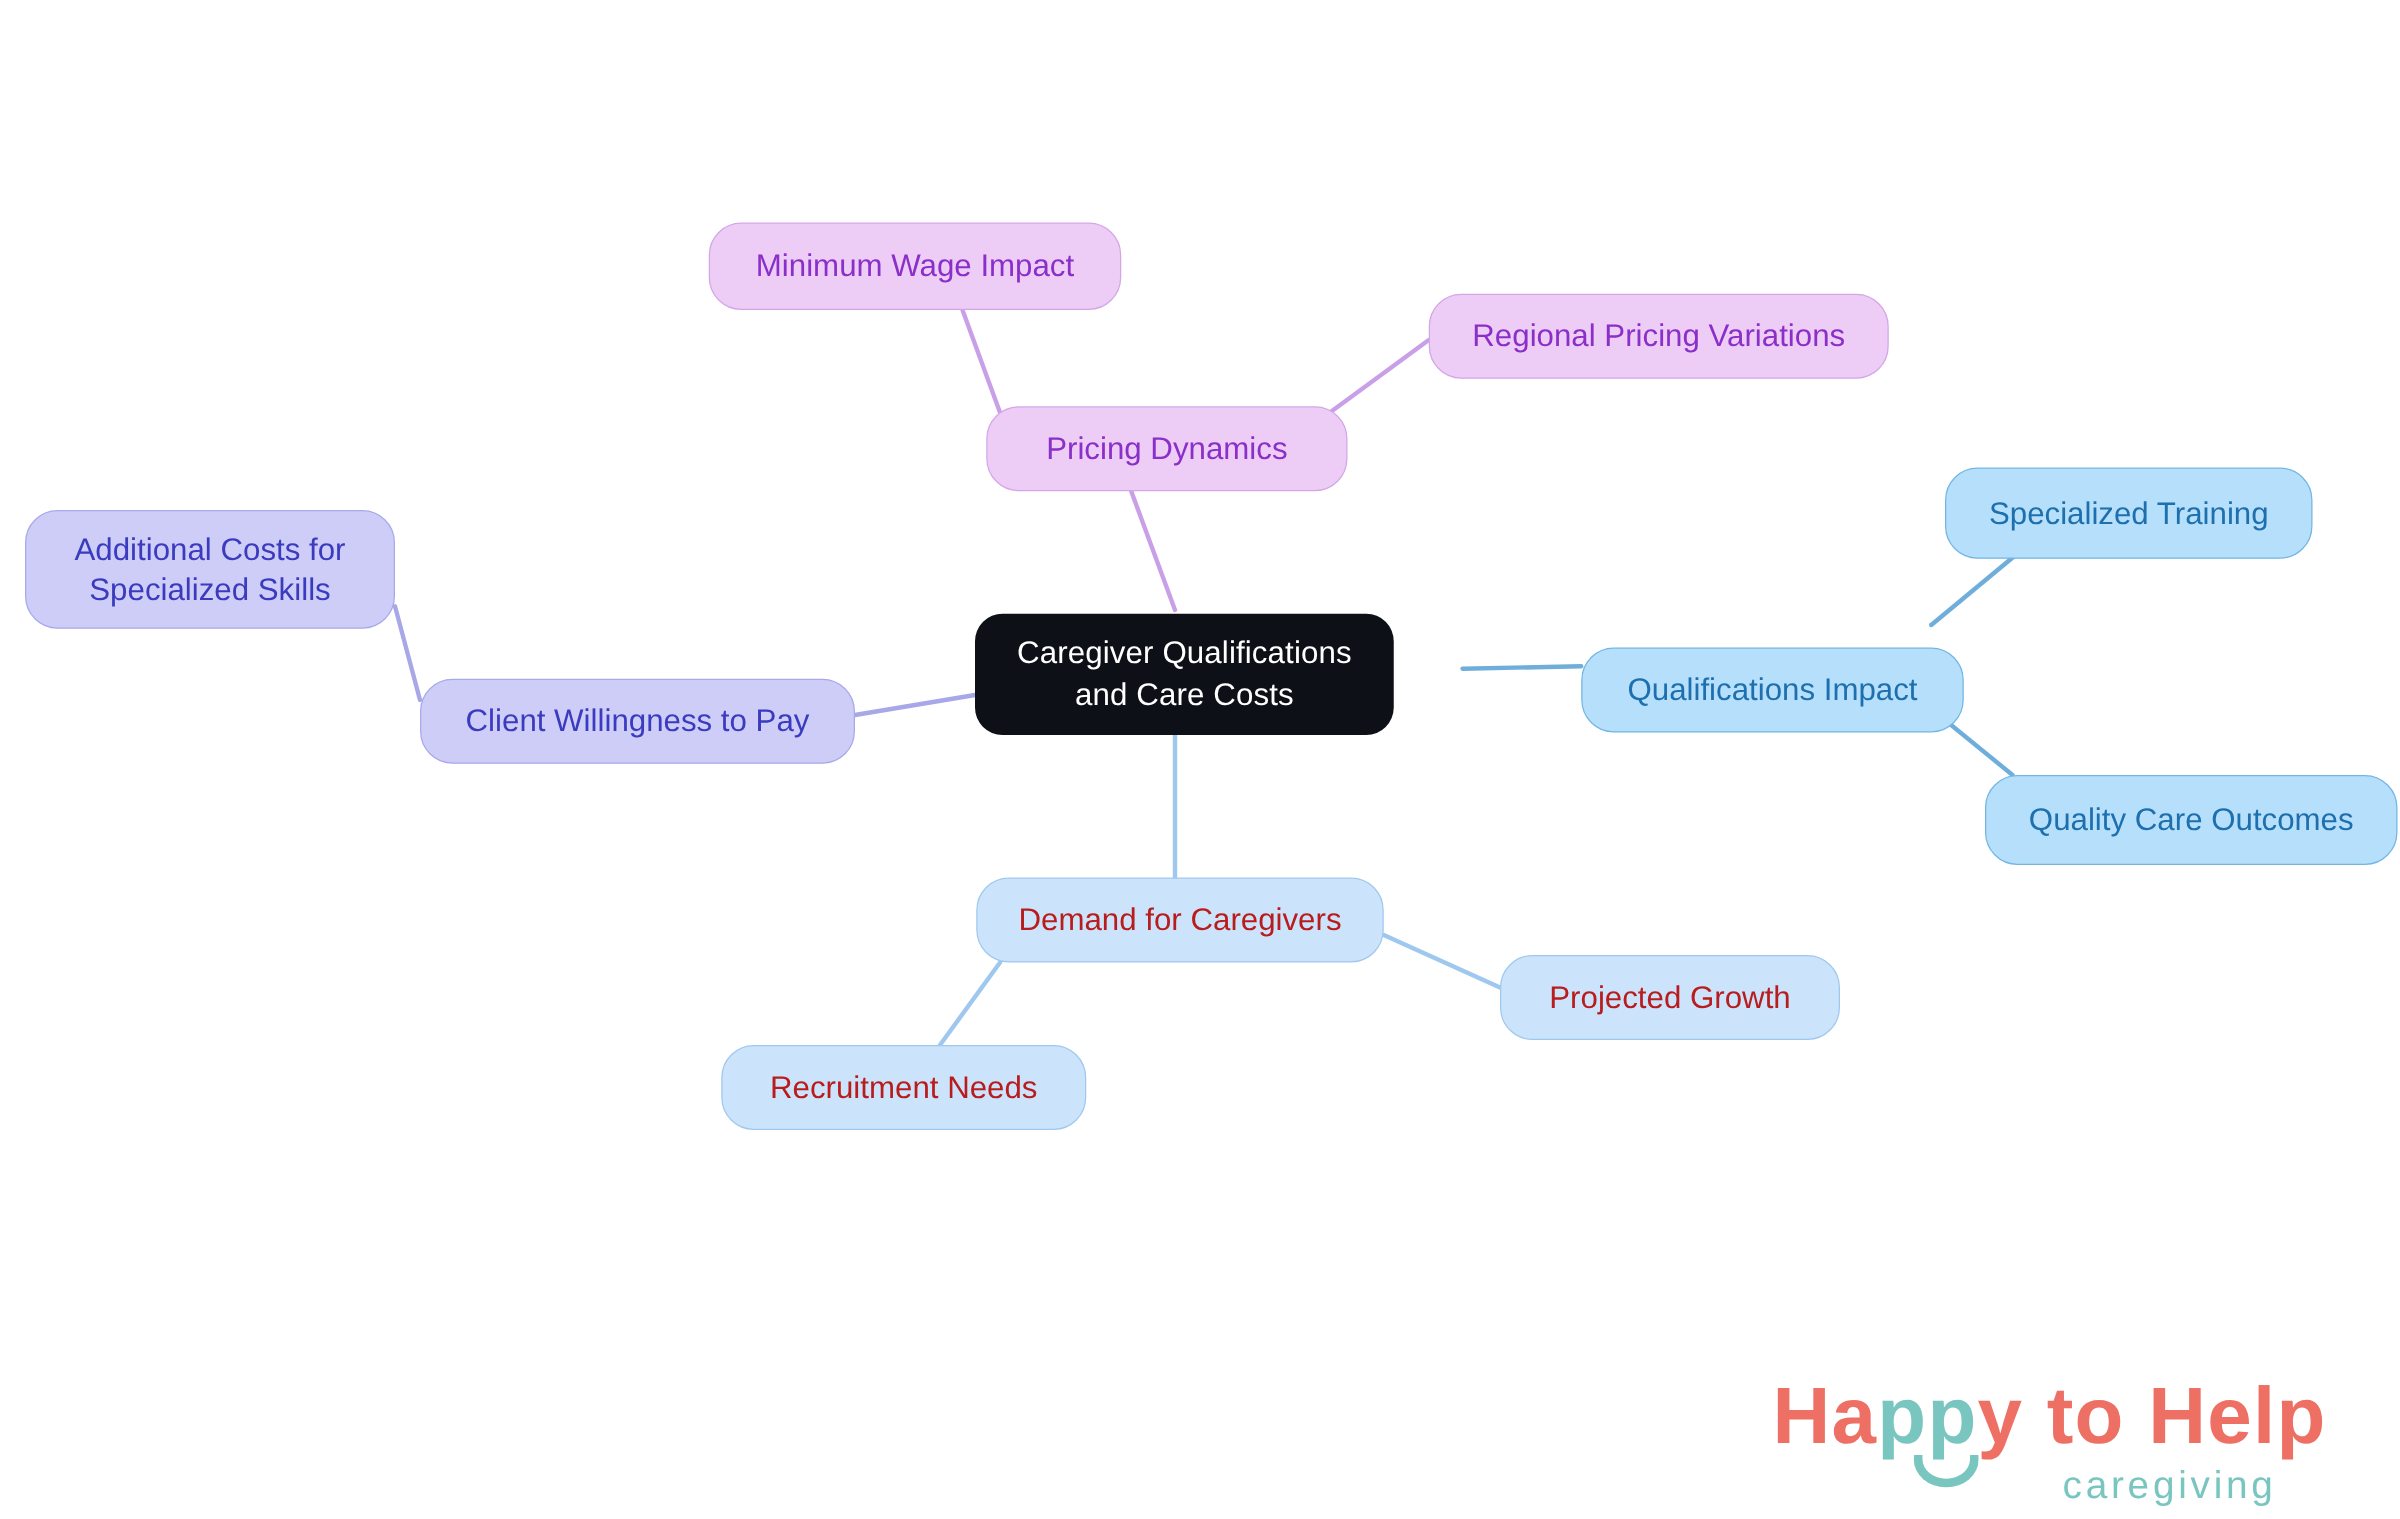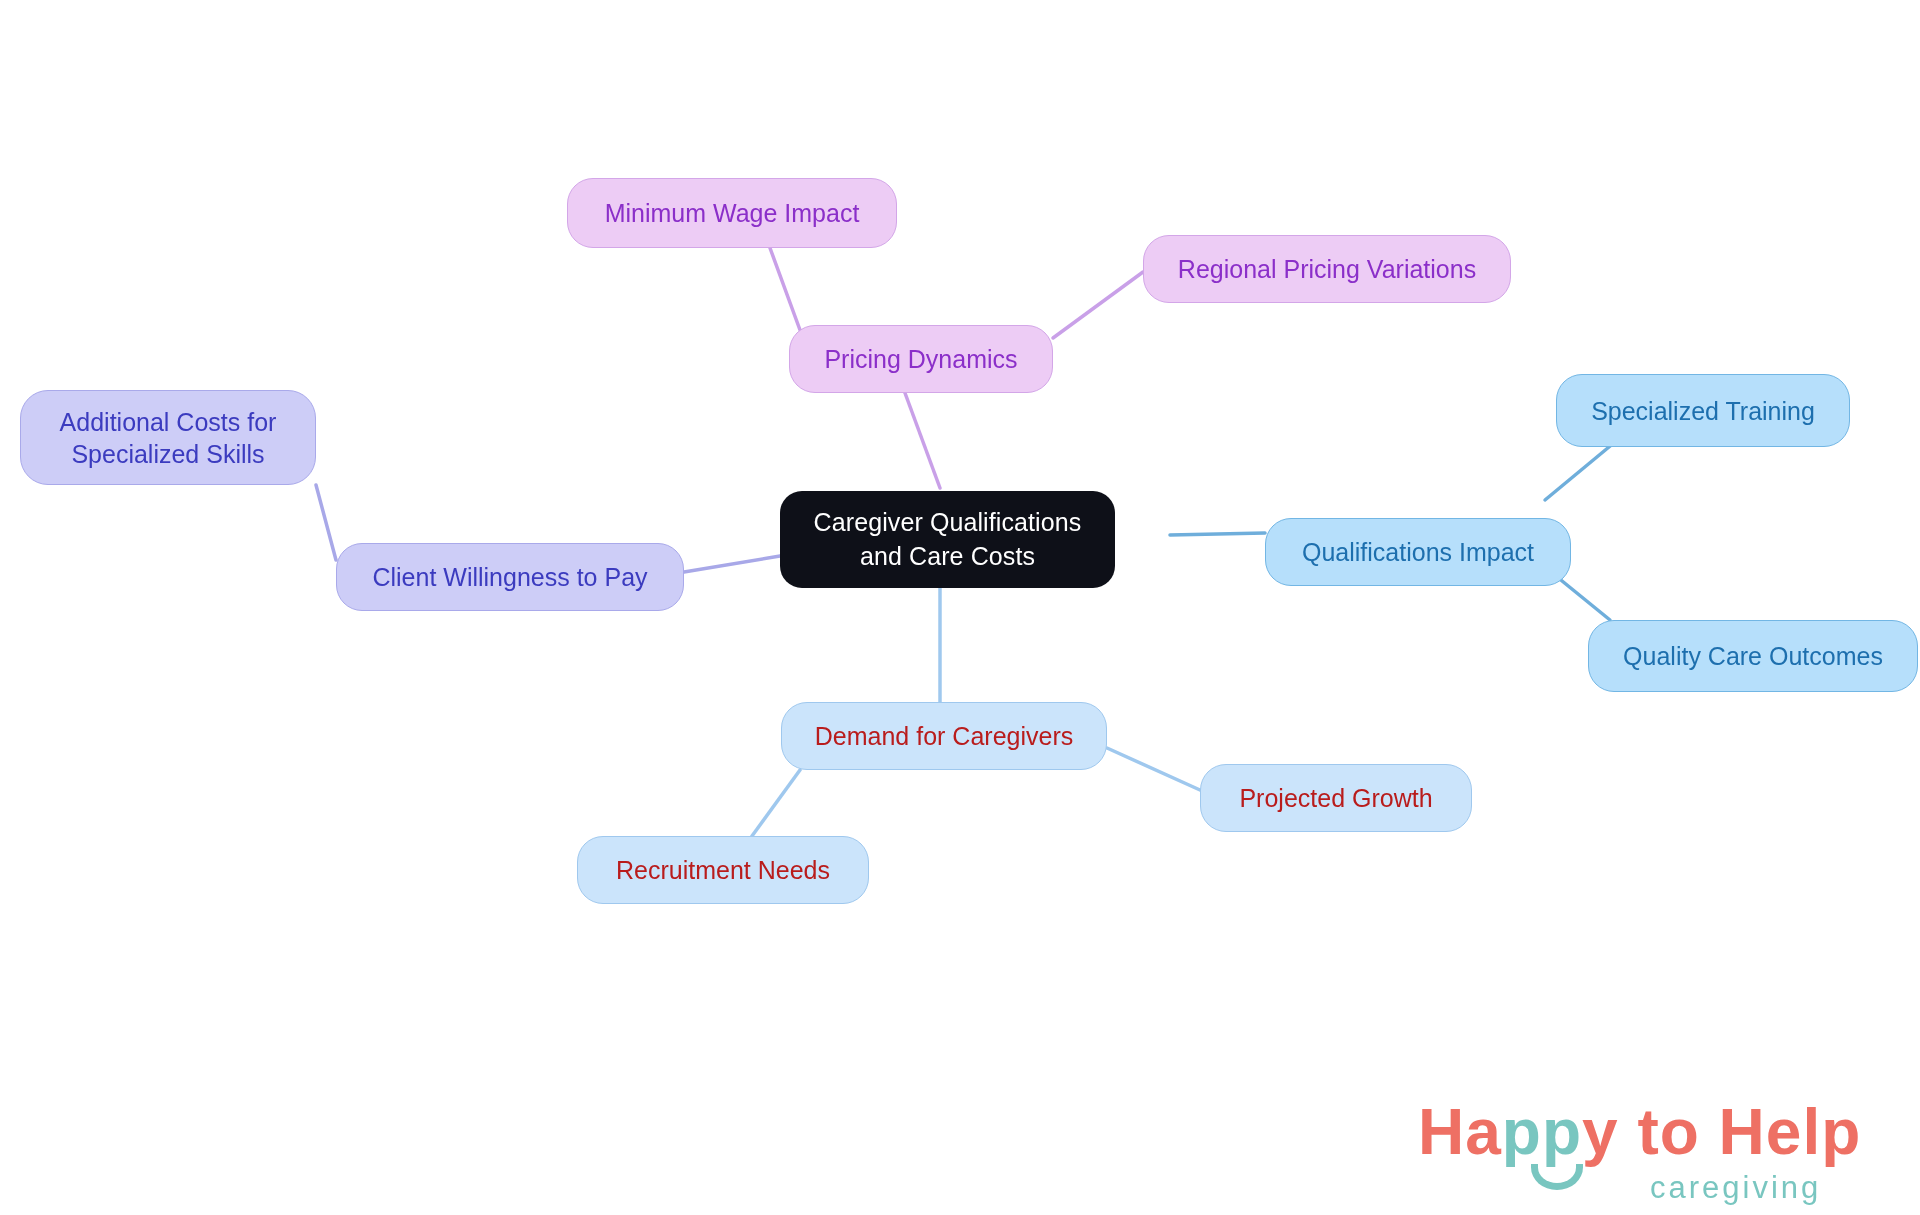--- a/index.html
+++ b/index.html
@@ -148,29 +148,29 @@
       <line x1="1170" y1="535" x2="1265" y2="533" stroke="#6faedb" stroke-width="3.5" stroke-linecap="round"></line>
       <line x1="1545" y1="500" x2="1615" y2="442" stroke="#6faedb" stroke-width="3.5" stroke-linecap="round"></line>
       <line x1="1540" y1="563" x2="1610" y2="620" stroke="#6faedb" stroke-width="3.5" stroke-linecap="round"></line>
       <line x1="940" y1="588" x2="940" y2="702" stroke="#9fc8ee" stroke-width="3.5" stroke-linecap="round"></line>
       <line x1="800" y1="770" x2="752" y2="836" stroke="#9fc8ee" stroke-width="3.5" stroke-linecap="round"></line>
       <line x1="1107" y1="748" x2="1200" y2="790" stroke="#9fc8ee" stroke-width="3.5" stroke-linecap="round"></line>
     </svg>
 
   <div class="node root" style="left: 780px; top: 491px; width: 335px; height: 97px;">Caregiver Qualifications and Care Costs</div>
 
-  <div class="node purple" style="left: 789px; top: 325px; width: 264px; height: 68px;">Pricing Dynamics</div>
+  <div class="node purple" style="left: 789px; top: 325px; width: 289px; height: 68px;">Pricing Dynamics</div>
 
   <div class="node purple" style="left: 567px; top: 178px; width: 330px; height: 70px; text-align: center;">Minimum Wage Impact</div>
 
   <div class="node purple" style="left: 1143px; top: 235px; width: 368px; height: 68px;">Regional Pricing Variations</div>
 
   <div class="node periwinkle" style="left: 336px; top: 543px; width: 348px; height: 68px;">Client Willingness to Pay</div>
 
-  <div class="node periwinkle" style="left: 20px; top: 390px; width: 296px; height: 95px; border-radius: 28px;">Additional Costs for
+  <div class="node periwinkle" style="left: 20px; top: 408px; width: 296px; height: 95px;">Additional Costs for
 Specialized Skills</div>
 
   <div class="node sky" style="left: 1265px; top: 518px; width: 306px; height: 68px; text-align: right;">Qualifications Impact</div>
 
   <div class="node sky" style="left: 1556px; top: 374px; width: 294px; height: 73px;">Specialized Training</div>
 
   <div class="node sky" style="left: 1588px; top: 620px; width: 330px; height: 72px;">Quality Care Outcomes</div>
 
   <div class="node pale" style="left: 781px; top: 702px; width: 326px; height: 68px;">Demand for Caregivers</div>
 

